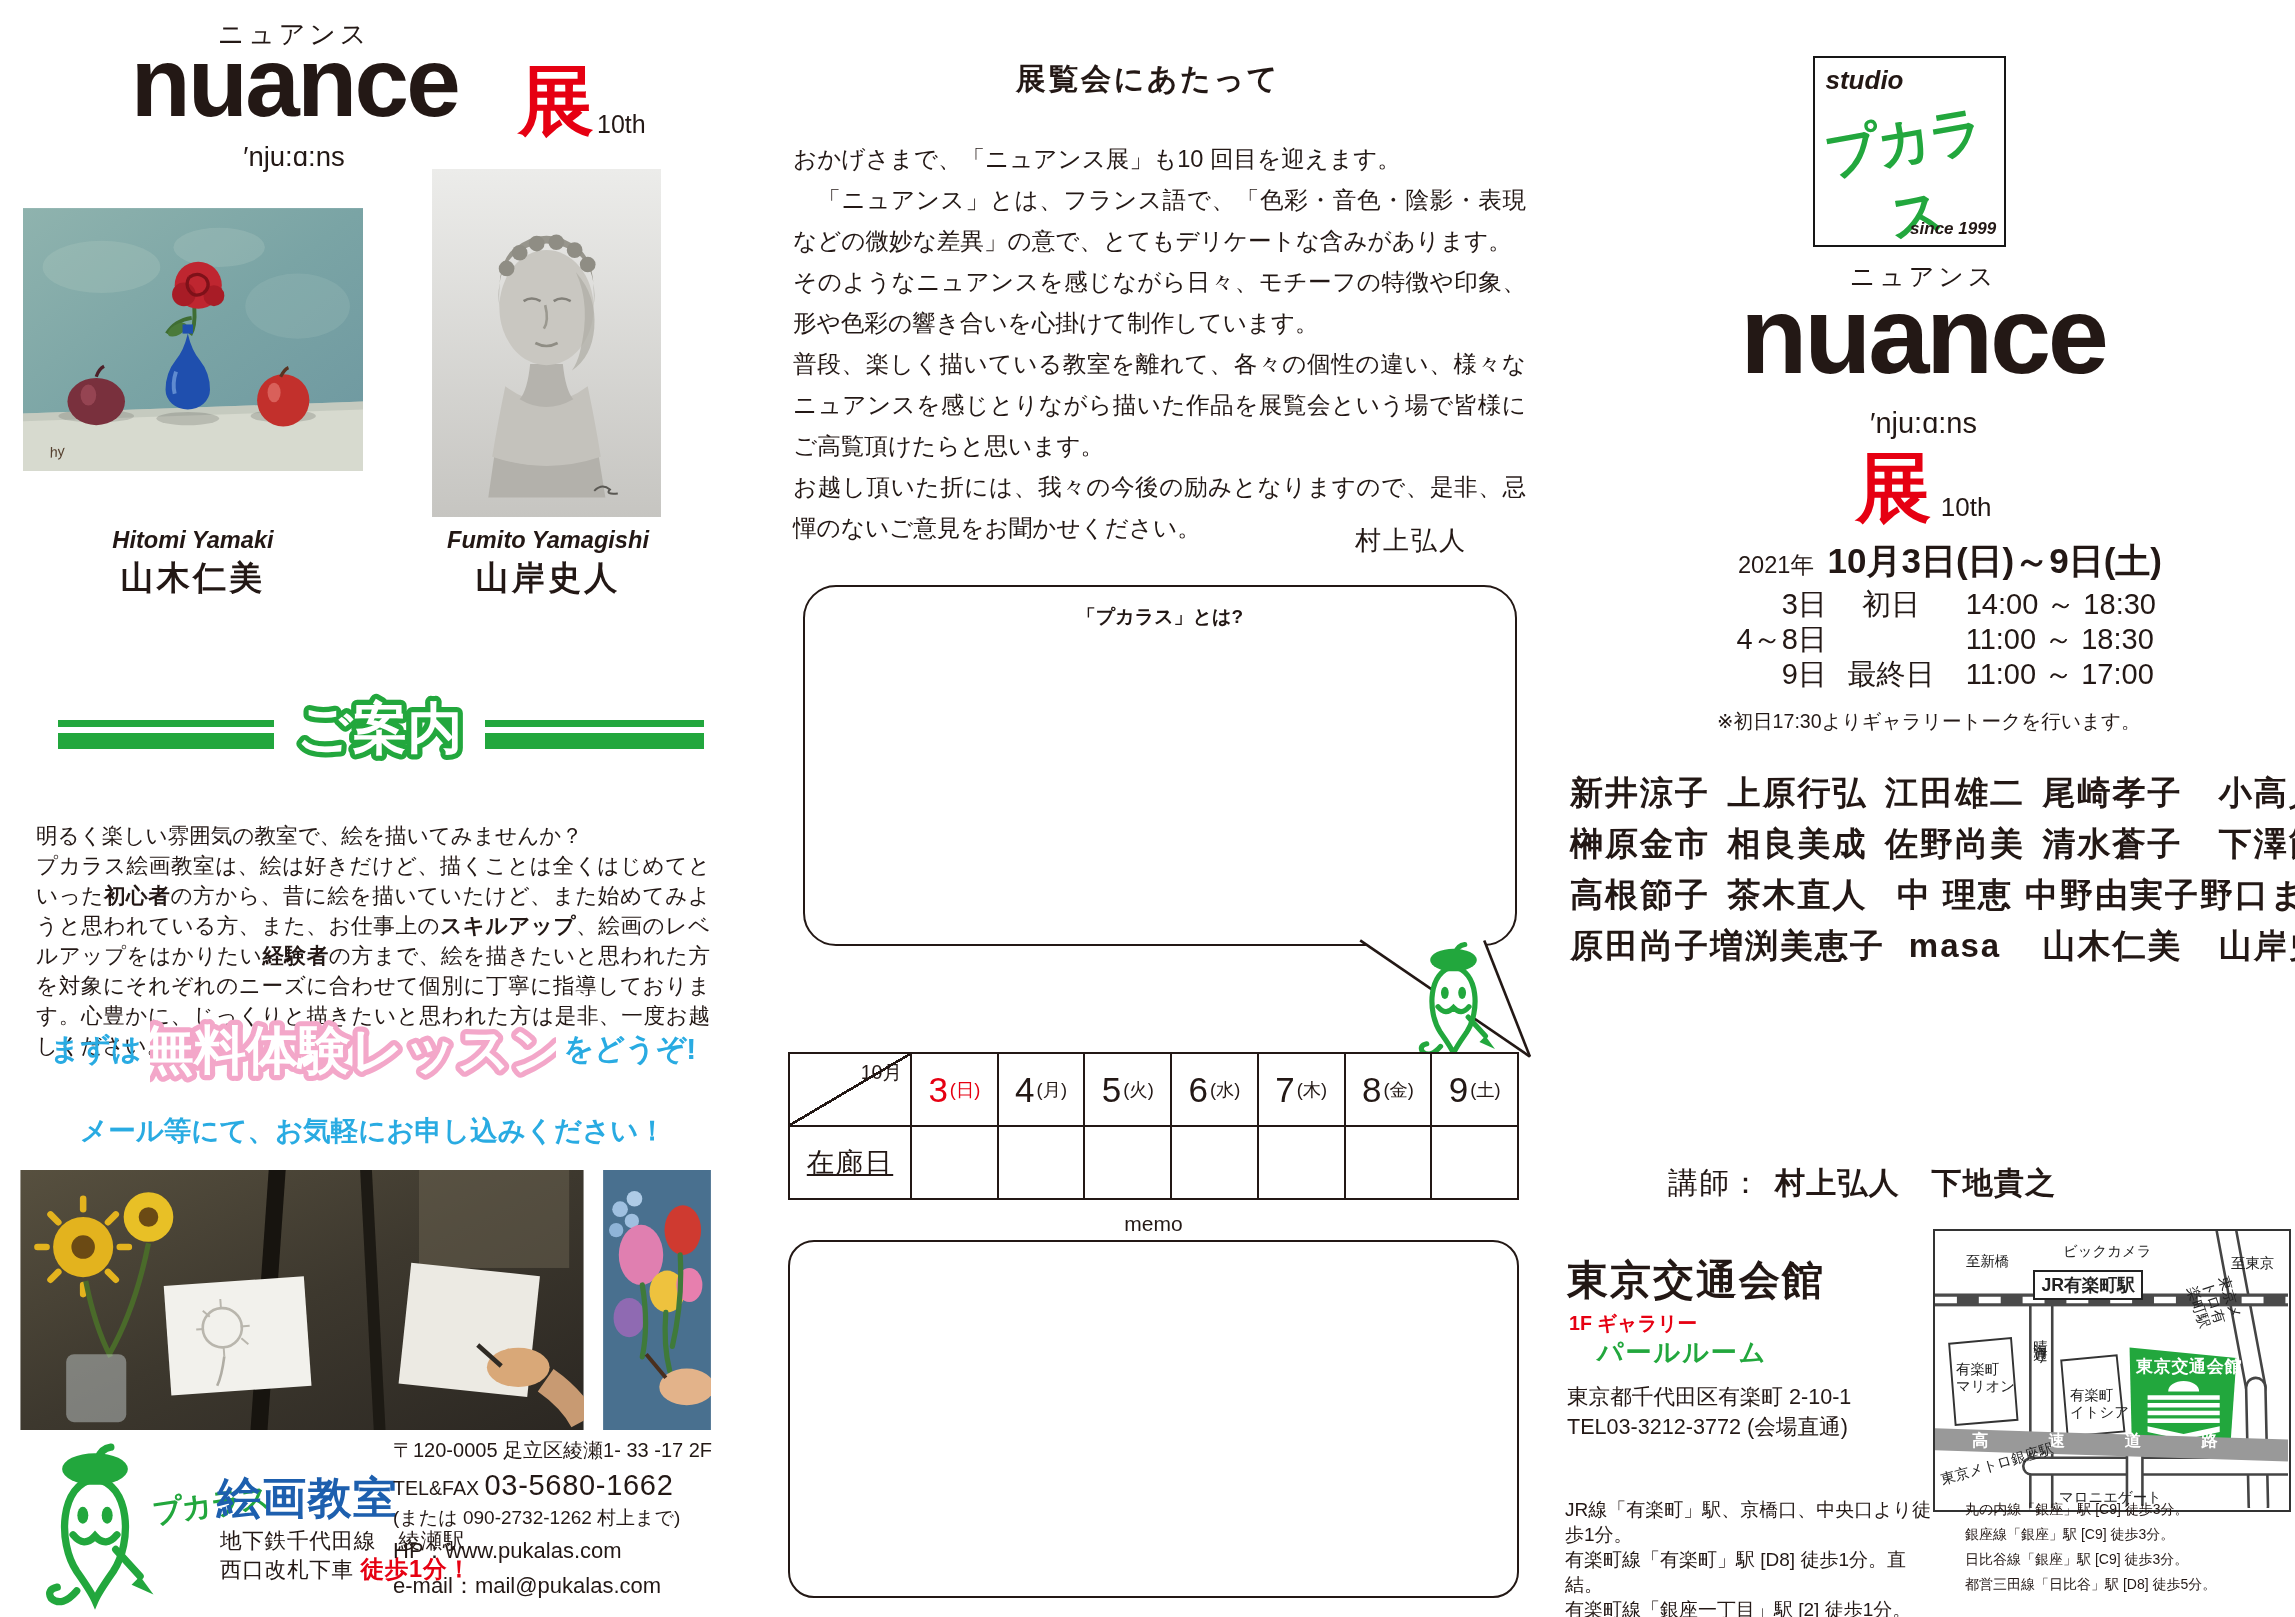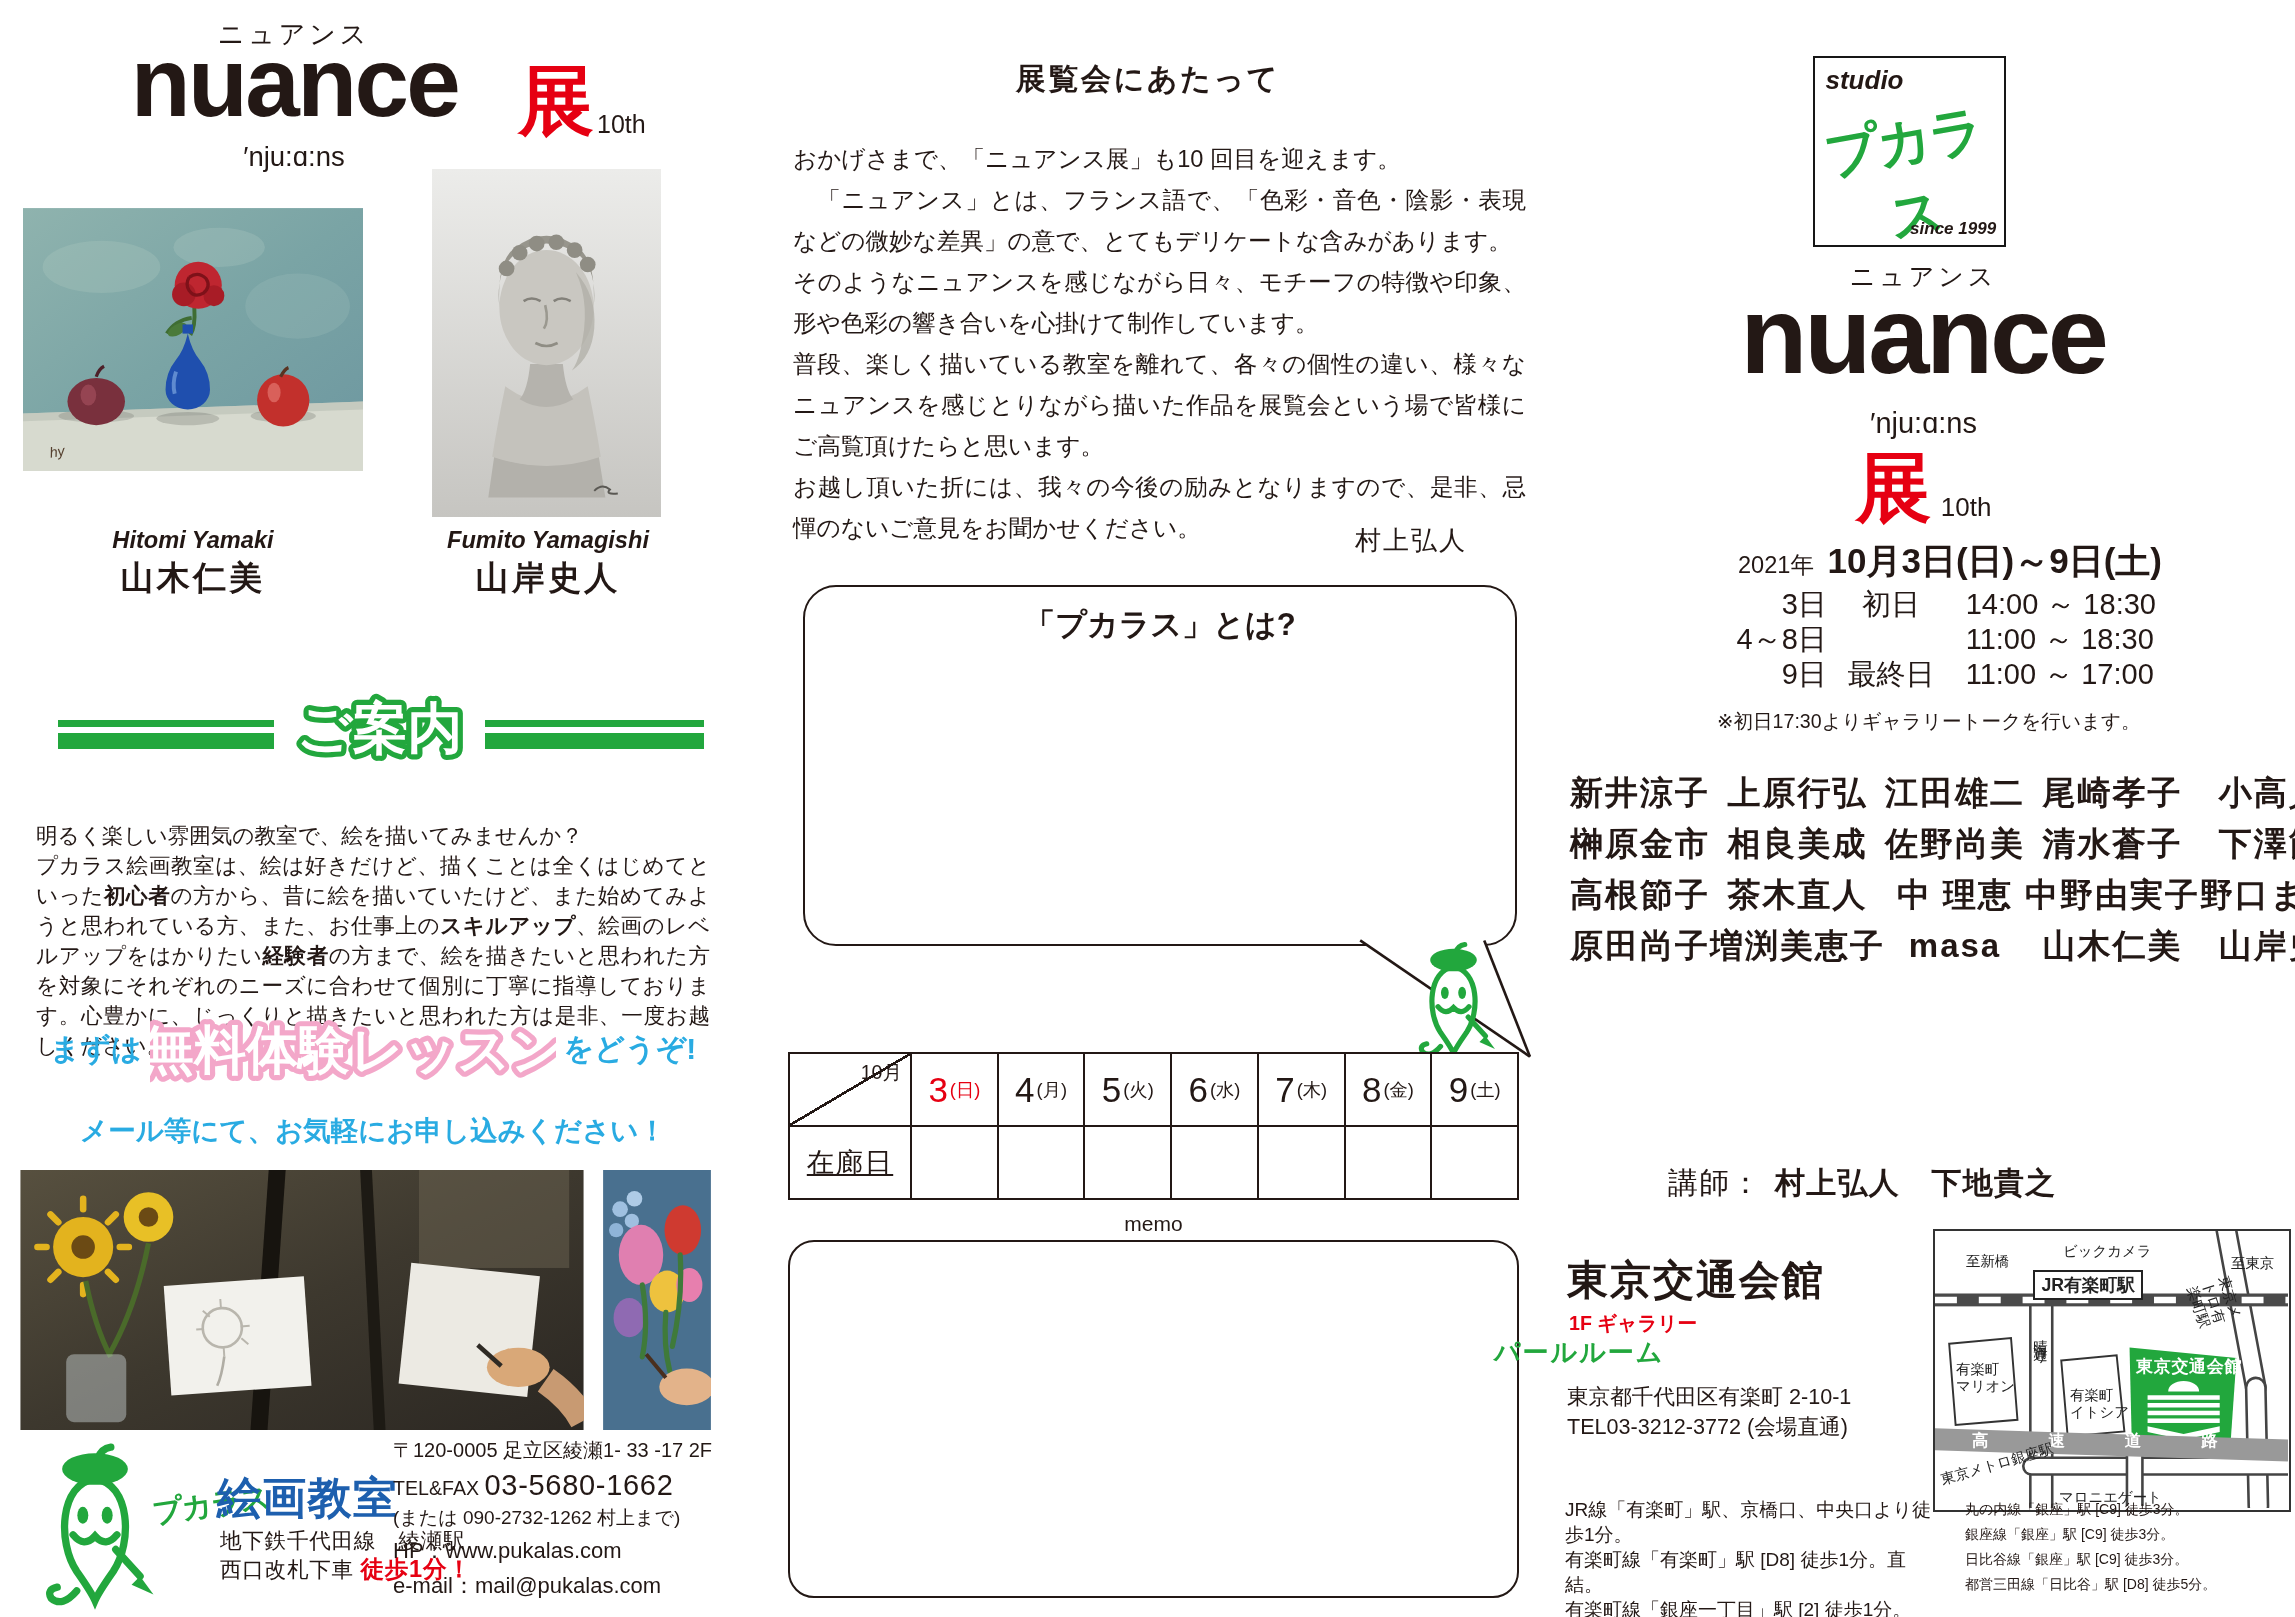--- a/index.html
+++ b/index.html
@@ -52,21 +52,21 @@
   .c-tel-num{font-size:29px;letter-spacing:0.7px;}
   .c-line3{font-size:19px;margin-bottom:5.2px;}
   .c-line45{font-size:22px;margin-bottom:5.2px;}
 
   
   .essay-title{left:772px;top:59px;width:752px;font-size:30px;font-weight:bold;letter-spacing:2.6px;text-align:center;}
   .essay-body{left:793px;top:139px;width:733px;font-size:23.6px;line-height:41px;white-space:pre-line;text-align:justify;}
   .essay-sign{left:793px;top:523px;width:674px;text-align:right;font-size:26px;letter-spacing:2px;}
 
   .bubble{left:803px;top:585px;width:710px;height:357px;border:2.6px solid #231815;border-radius:33px;background:#fff;}
-  .bubble-title{position:absolute;left:0;right:0;top:17px;text-align:center;font-size:31px;font-weight:bold;}
+  .bubble-title{position:absolute;left:0;right:0;top:17px;text-align:center;font-size:19px;font-weight:bold;}
   .bubble-body{position:absolute;left:39px;top:64px;width:623px;font-size:21px;line-height:31px;white-space:pre-line;}
   .tail-svg{left:1321px;top:939px;width:222px;height:121px;}
   .mascot-mid{left:1406px;top:941px;width:95px;height:121px;}
 
   .sched-table{left:788px;top:1052px;width:731px;display:grid;grid-template-columns:122px repeat(7,1fr);grid-auto-rows:73px;border-left:2px solid #231815;border-top:2px solid #231815;box-sizing:border-box;background:#fff;}
   .sc{border-right:2px solid #231815;border-bottom:2px solid #231815;display:flex;align-items:center;justify-content:center;position:relative;}
   .sc-month{background:linear-gradient(to bottom right,transparent calc(50% - 1.3px),#231815 calc(50% - 1.3px),#231815 calc(50% + 1.3px),transparent calc(50% + 1.3px));align-items:flex-start;justify-content:flex-end;padding:5.2px 7.9px;box-sizing:border-box;}
   .month-lbl{font-size:19.6px;}
   .day-num{font-size:35px;}
   .day-dow{font-size:18.3px;margin-left:2px;}
@@ -99,21 +99,21 @@
   .s-time{padding-left:15.7px;}
   .date-note{left:1717px;top:708px;width:563px;font-size:19.6px;}
 
   .exhibitors{left:1570px;top:767px;width:703px;display:grid;grid-template-columns:1fr 1fr 1fr 1fr 1fr;}
   .exh{height:51px;font-size:33px;font-weight:600;letter-spacing:2px;text-align:center;line-height:51px;white-space:nowrap;}
   .teachers{left:1668px;top:1163px;width:589px;font-size:30px;letter-spacing:1.3px;white-space:nowrap;}
   .teach-names{margin-left:13px;font-weight:600;}
 
   .venue-name{left:1567px;top:1253px;font-size:41px;font-weight:bold;letter-spacing:2px;}
   .venue-floor{left:1569px;top:1310px;font-size:19.6px;color:#e60012;font-weight:bold;}
-  .venue-room{left:1494px;top:1335px;font-size:26px;color:#22a73d;font-weight:bold;letter-spacing:2px;}
+  .venue-room{left:1597px;top:1335px;font-size:26px;color:#22a73d;font-weight:bold;letter-spacing:2px;}
   .venue-addr{left:1567px;top:1382px;font-size:21.6px;}
   .venue-tel{left:1567px;top:1412px;font-size:21.6px;}
 
   .map{left:1933px;top:1229px;width:358px;height:283px;border:2.6px solid #333;box-sizing:border-box;background:#fff;overflow:hidden;}
   .map .lbl{position:absolute;font-size:14.4px;color:#222;white-space:pre-line;line-height:1.15;}
   .lbl-jr{left:98px;top:39px;border:2px solid #222;background:#fff;padding:2.6px 6.5px;font-size:17.7px !important;font-weight:bold;}
   .lbl-shimbashi{left:31px;top:22px;}
   .lbl-bic{left:128px;top:11.8px;}
   .lbl-tokyo{left:296px;top:23.6px;}
   .lbl-harumi{left:97px;top:97px;writing-mode:vertical-rl;letter-spacing:3.9px;}

